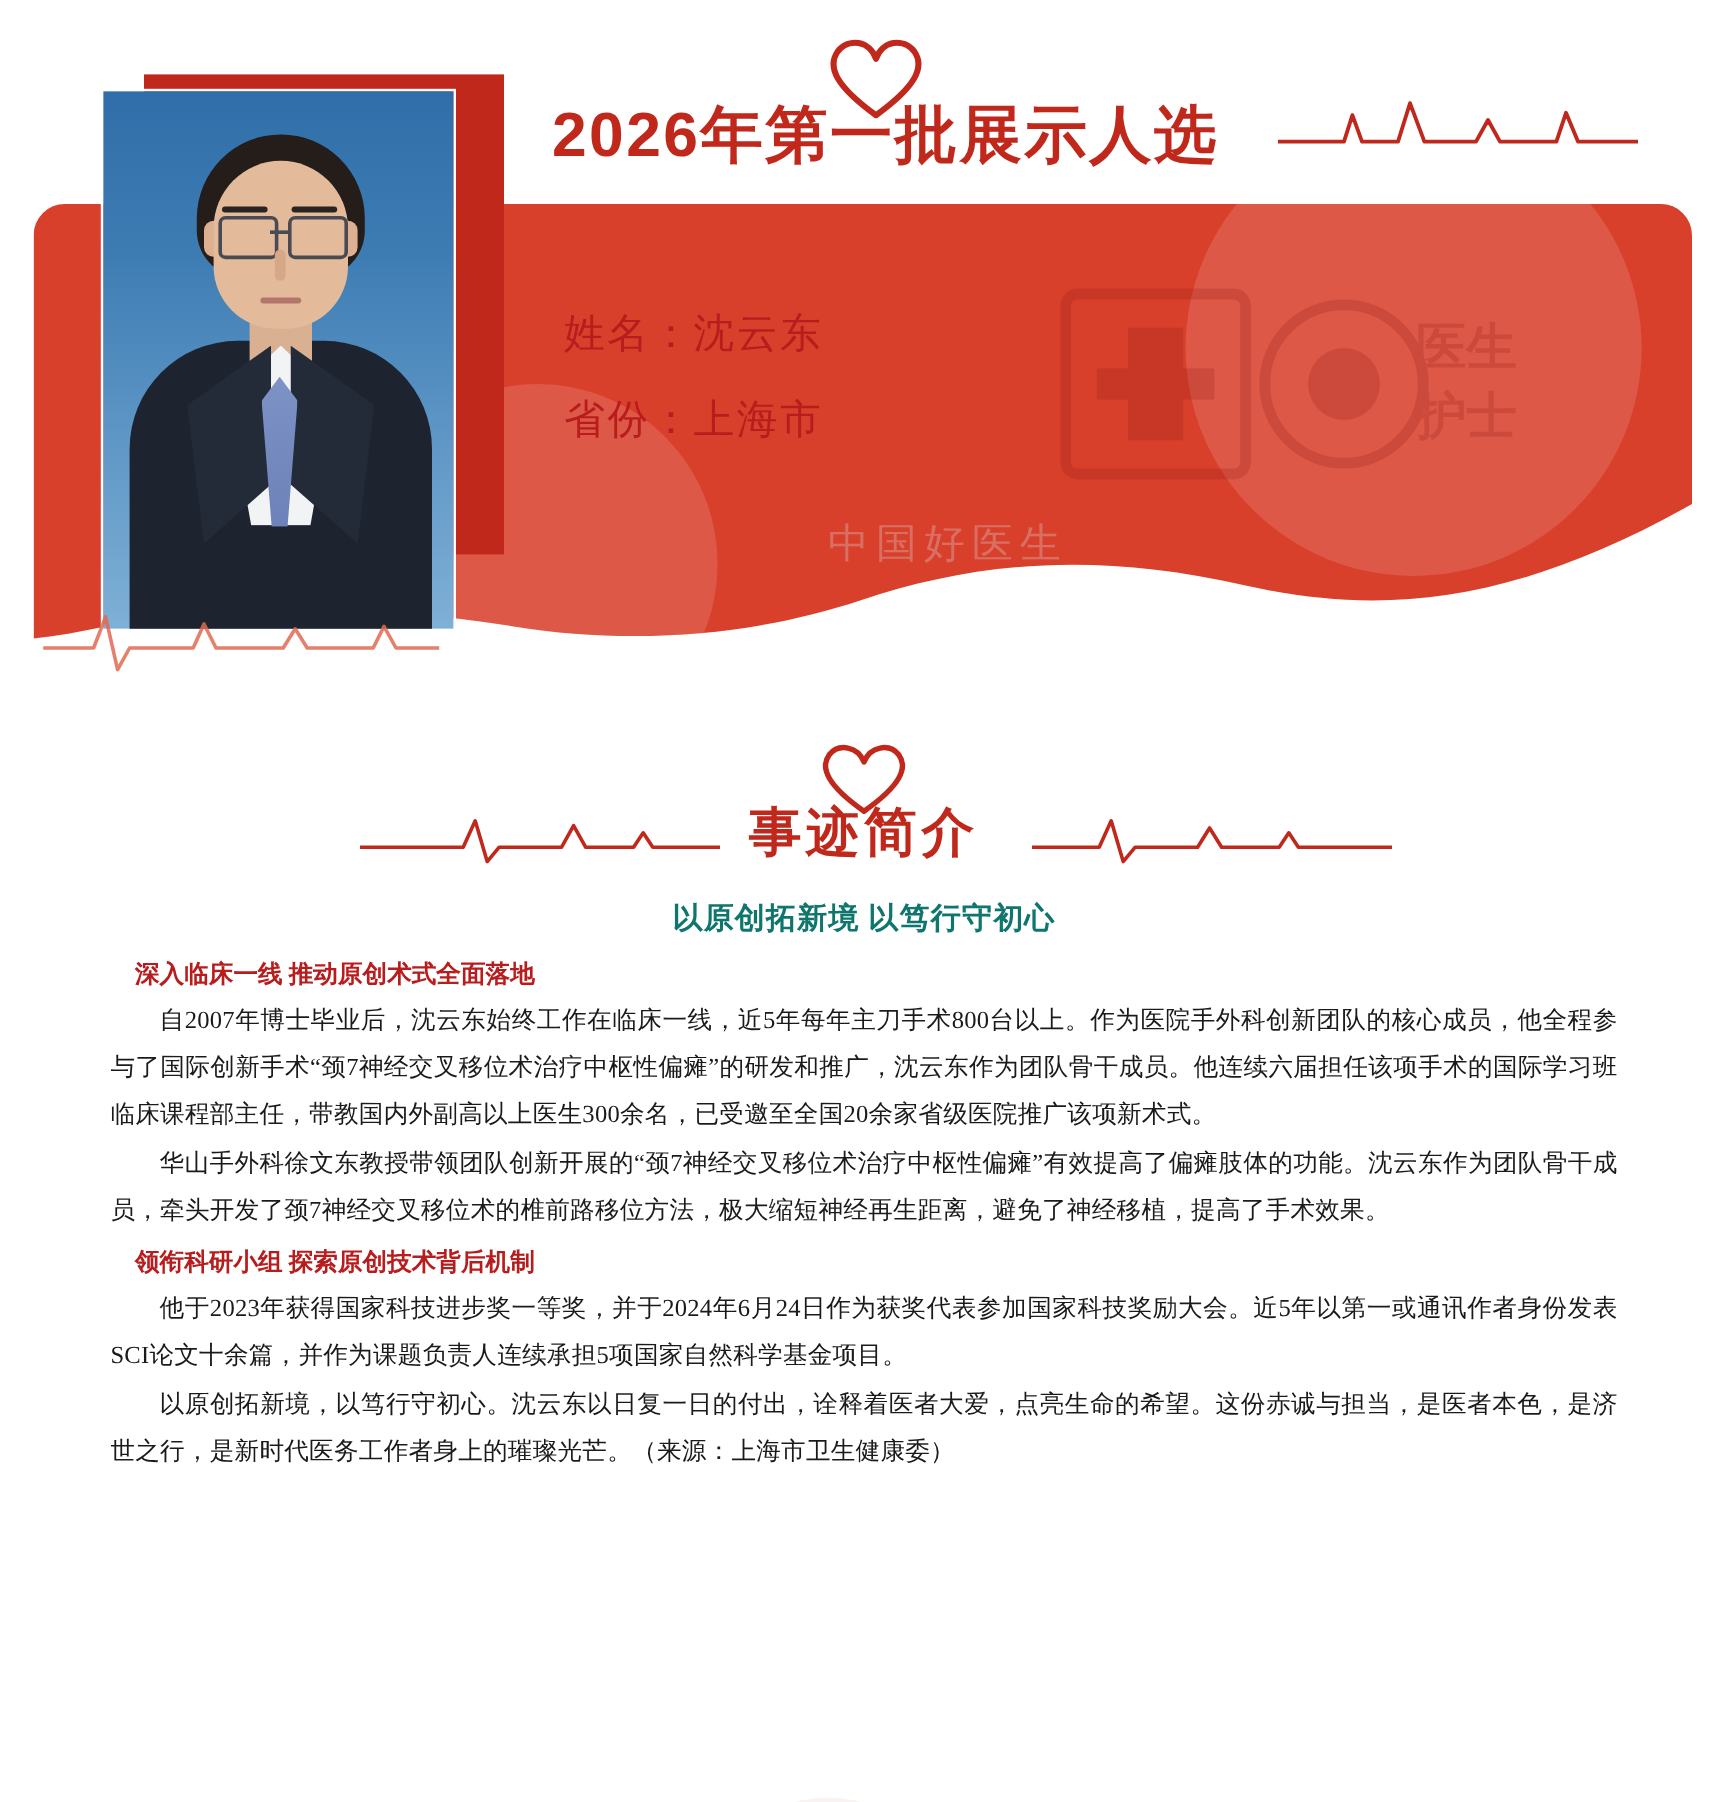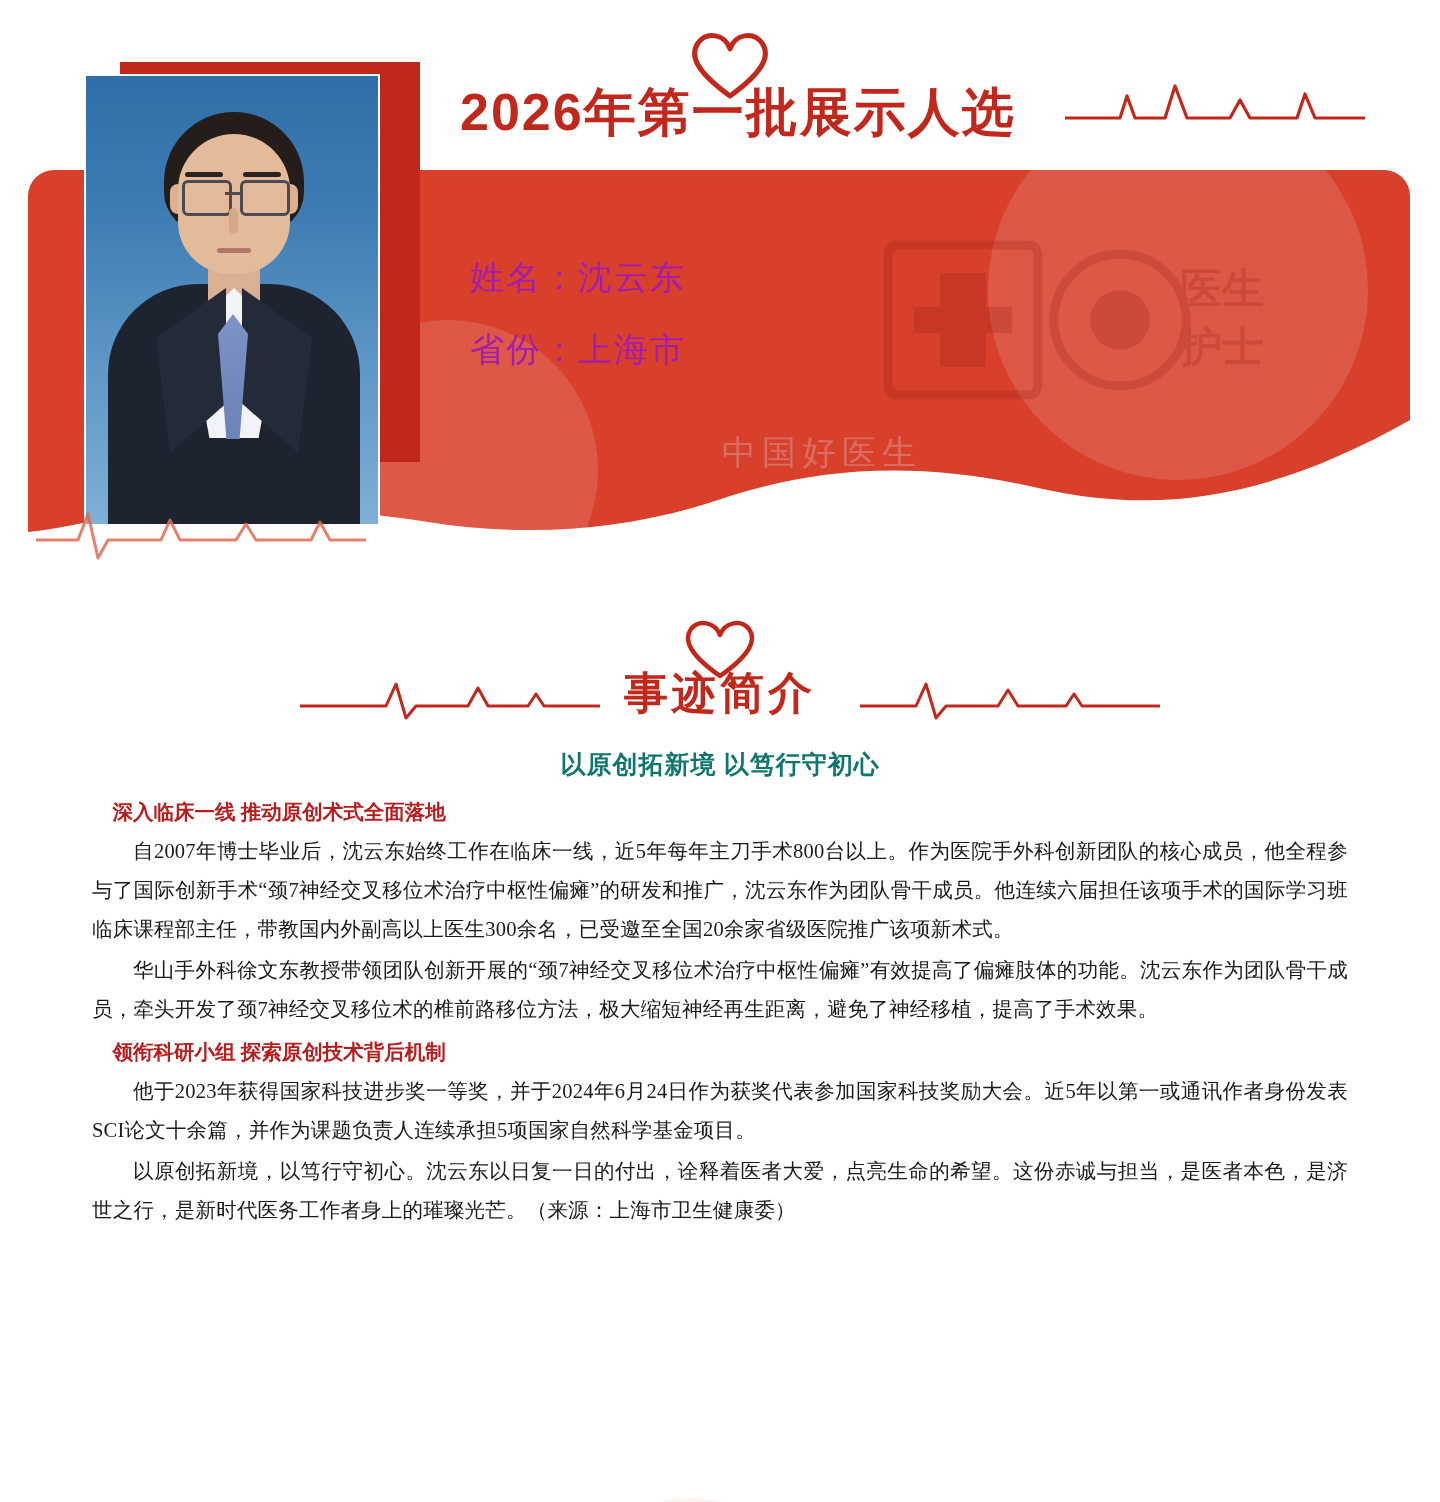--- a/index.html
+++ b/index.html
@@ -152,21 +152,21 @@
     position:absolute; left:156px; top:212px; width:70px; height:165px; background:#232b39;
     clip-path: polygon(0 0, 100% 30%, 80% 100%, 0 70%);
   }
 
   .info-block {
     position: absolute;
     left: 470px;
     top: 255px;
   }
   .info-line {
-    color: #a21caf;
+    color: #b91c1c;
     font-size: 34px;
     letter-spacing: 2px;
     margin-bottom: 26px;
     font-family: "Liberation Sans", sans-serif;
     white-space: nowrap;
   }
 
   .ecg-bottomleft {
     position: absolute;
     left: 36px;
@@ -248,21 +248,20 @@
   .orn3 { left: 560px; top: 740px; width: 260px; height: 240px; }
   .wm-ghost {
     position: absolute;
     left: 690px; top: 430px;
     font-size: 34px;
     color: #d7a9a4;
     opacity: 0.45;
     letter-spacing: 6px;
     font-family: Liberation Sans, sans-serif;
     pointer-events: none;
-    margin-left: 32px;
   }
 </style>
 </head>
 <body>
 
 <div class="header">
 
   <div class="red-card">
     <svg width="1382" height="420" viewBox="0 0 1382 420" xmlns="http://www.w3.org/2000/svg">
       <defs>

